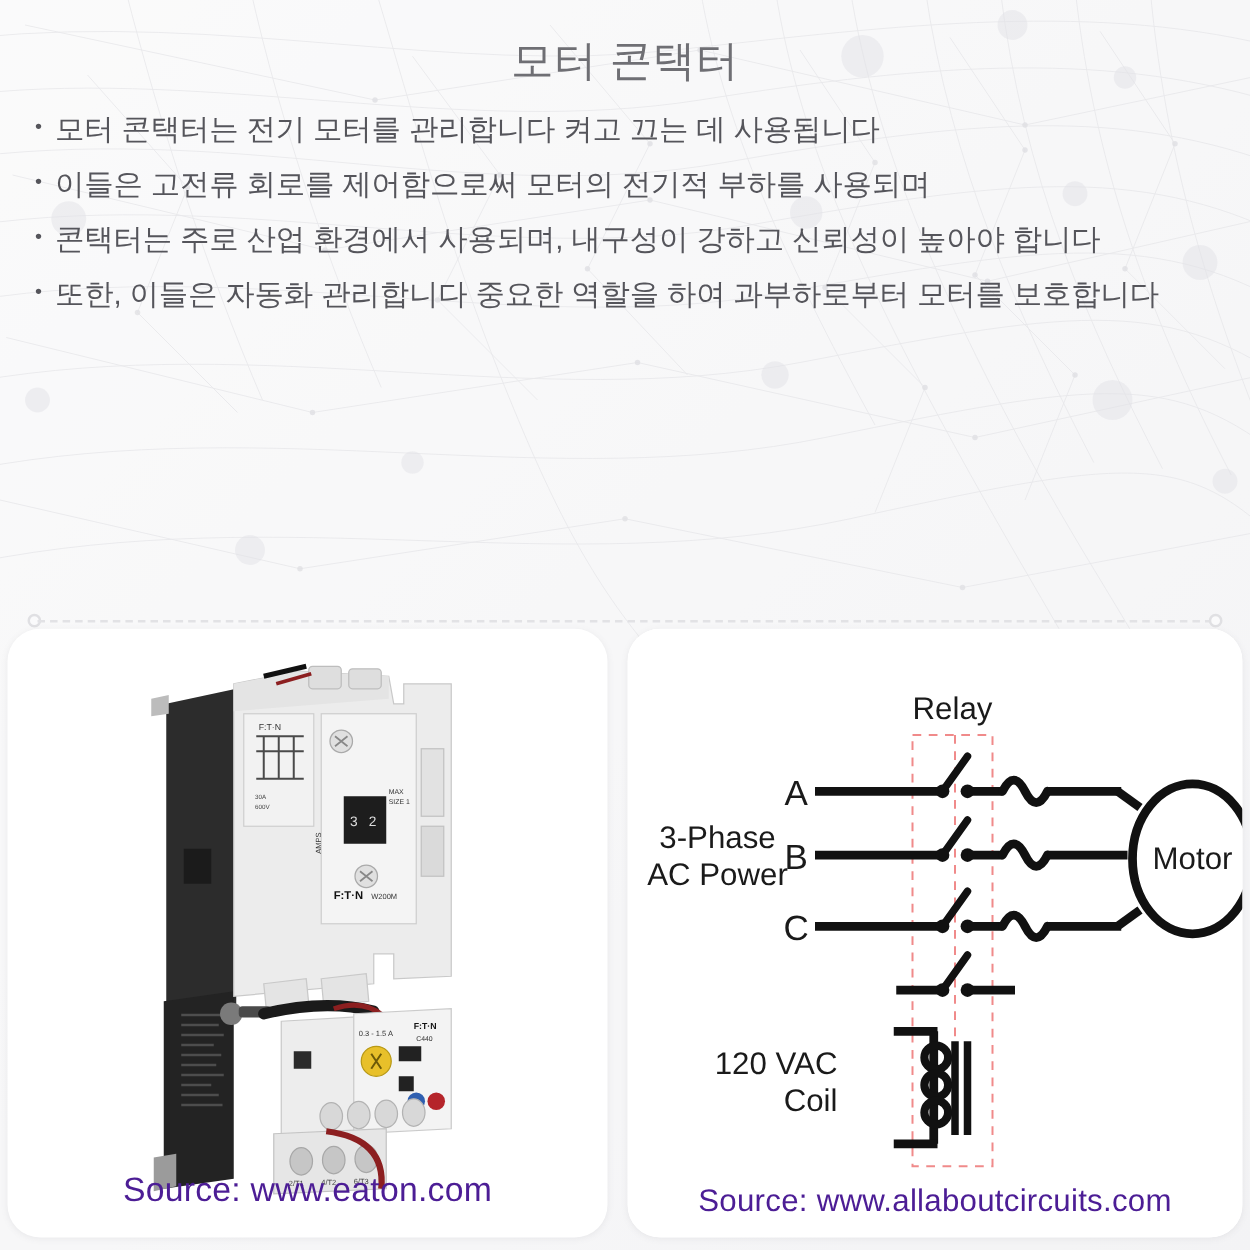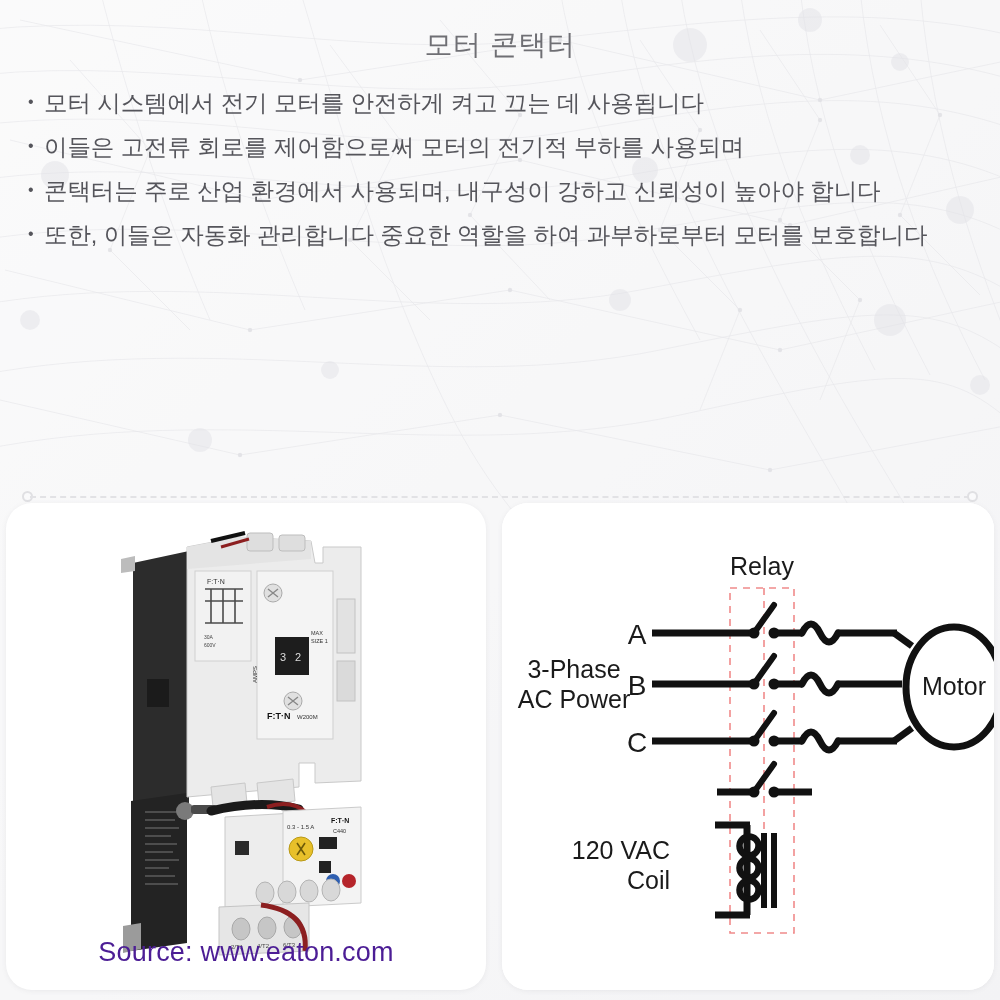--- a/index.html
+++ b/index.html
@@ -11,21 +11,21 @@
   }
   #slide{position:absolute;inset:0;width:1000px;height:1000px;background:#f6f6f7;overflow:hidden;}
 
   
   #bg-mesh{position:absolute;inset:0;width:1000px;height:1000px;opacity:.55;pointer-events:none;}
   #bg-blobs{position:absolute;inset:0;width:1000px;height:1000px;pointer-events:none;opacity:.5;}
 
   
   .title{
     position:absolute;left:0;top:26px;width:1000px;text-align:center;
-    font-size:28px;color:#6f6f74;letter-spacing:.5px;font-weight:400;
+    font-size:34px;color:#6f6f74;letter-spacing:.5px;font-weight:400;
     text-shadow:0 0 1px rgba(255,255,255,.9);
   }
 
   
   .bullets{position:absolute;left:28px;top:88px;width:930px;}
   .bullet{
     display:flex;align-items:flex-start;
     margin-bottom:13px;
     color:#55555b;font-size:23.5px;line-height:1.32;
     letter-spacing:-0.1px;
@@ -163,21 +163,21 @@
         <circle cx="330" cy="370" r="9"></circle>
       <circle cx="200" cy="440" r="12"></circle>
     </g>
   </svg>
 
   <div class="title">모터 콘택터</div>
 
   <div class="bullets">
     <div class="bullet">
       <span class="dot">•</span>
-      <span class="txt">모터 시스템에서 전기 모터를 안전하게 켜고 끄는 데 사용됩니다</span>
+      <span class="txt">모터 콘택터는 전기 모터를 관리합니다 켜고 끄는 데 사용됩니다</span>
     </div>
     <div class="bullet">
       <span class="dot">•</span>
       <span class="txt">이들은 고전류 회로를 제어함으로써 모터의 전기적 부하를 사용되며</span>
     </div>
     <div class="bullet">
       <span class="dot">•</span>
       <span class="txt">콘택터는 주로 산업 환경에서 사용되며, 내구성이 강하고 신뢰성이 높아야 합니다</span>
     </div>
     <div class="bullet">
@@ -375,16 +375,17 @@
           <text class="dtext" x="260" y="72" font-size="25" text-anchor="middle">Relay</text>
           <text class="dtext" x="135" y="141" font-size="28" text-anchor="middle">A</text>
           <text class="dtext" x="135" y="192" font-size="28" text-anchor="middle">B</text>
           <text class="dtext" x="135" y="249" font-size="28" text-anchor="middle">C</text>
           <text class="dtext" x="72" y="175" font-size="25" text-anchor="middle">3-Phase</text>
           <text class="dtext" x="72" y="205" font-size="25" text-anchor="middle">AC Power</text>
           <text class="dtext" x="168" y="356" font-size="25" text-anchor="end">120 VAC</text>
           <text class="dtext" x="168" y="386" font-size="25" text-anchor="end">Coil</text>
         </svg>
       </div>
+      <div class="watermark" id="wm-diagram">Source: www.allaboutcircuits.com</div>
     </div>
   </div>
 
 </div>
 
 </body></html>

